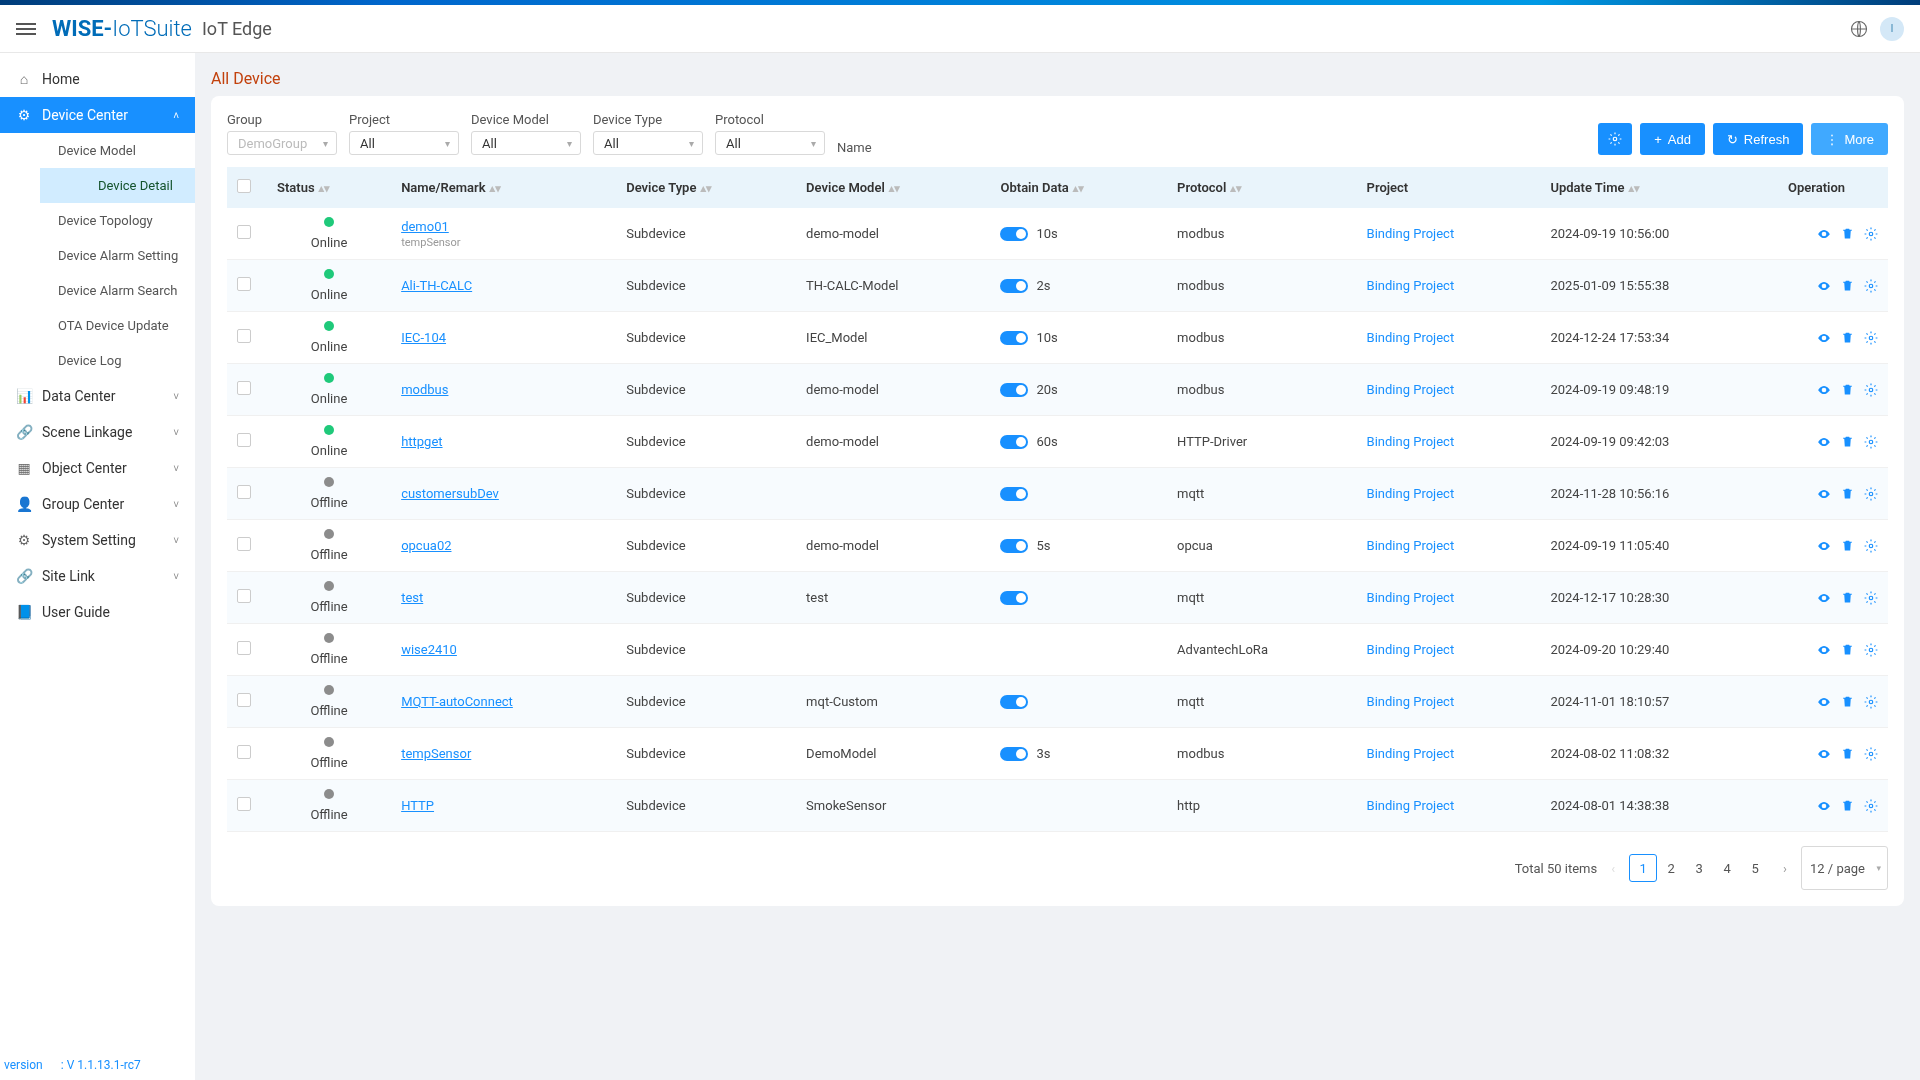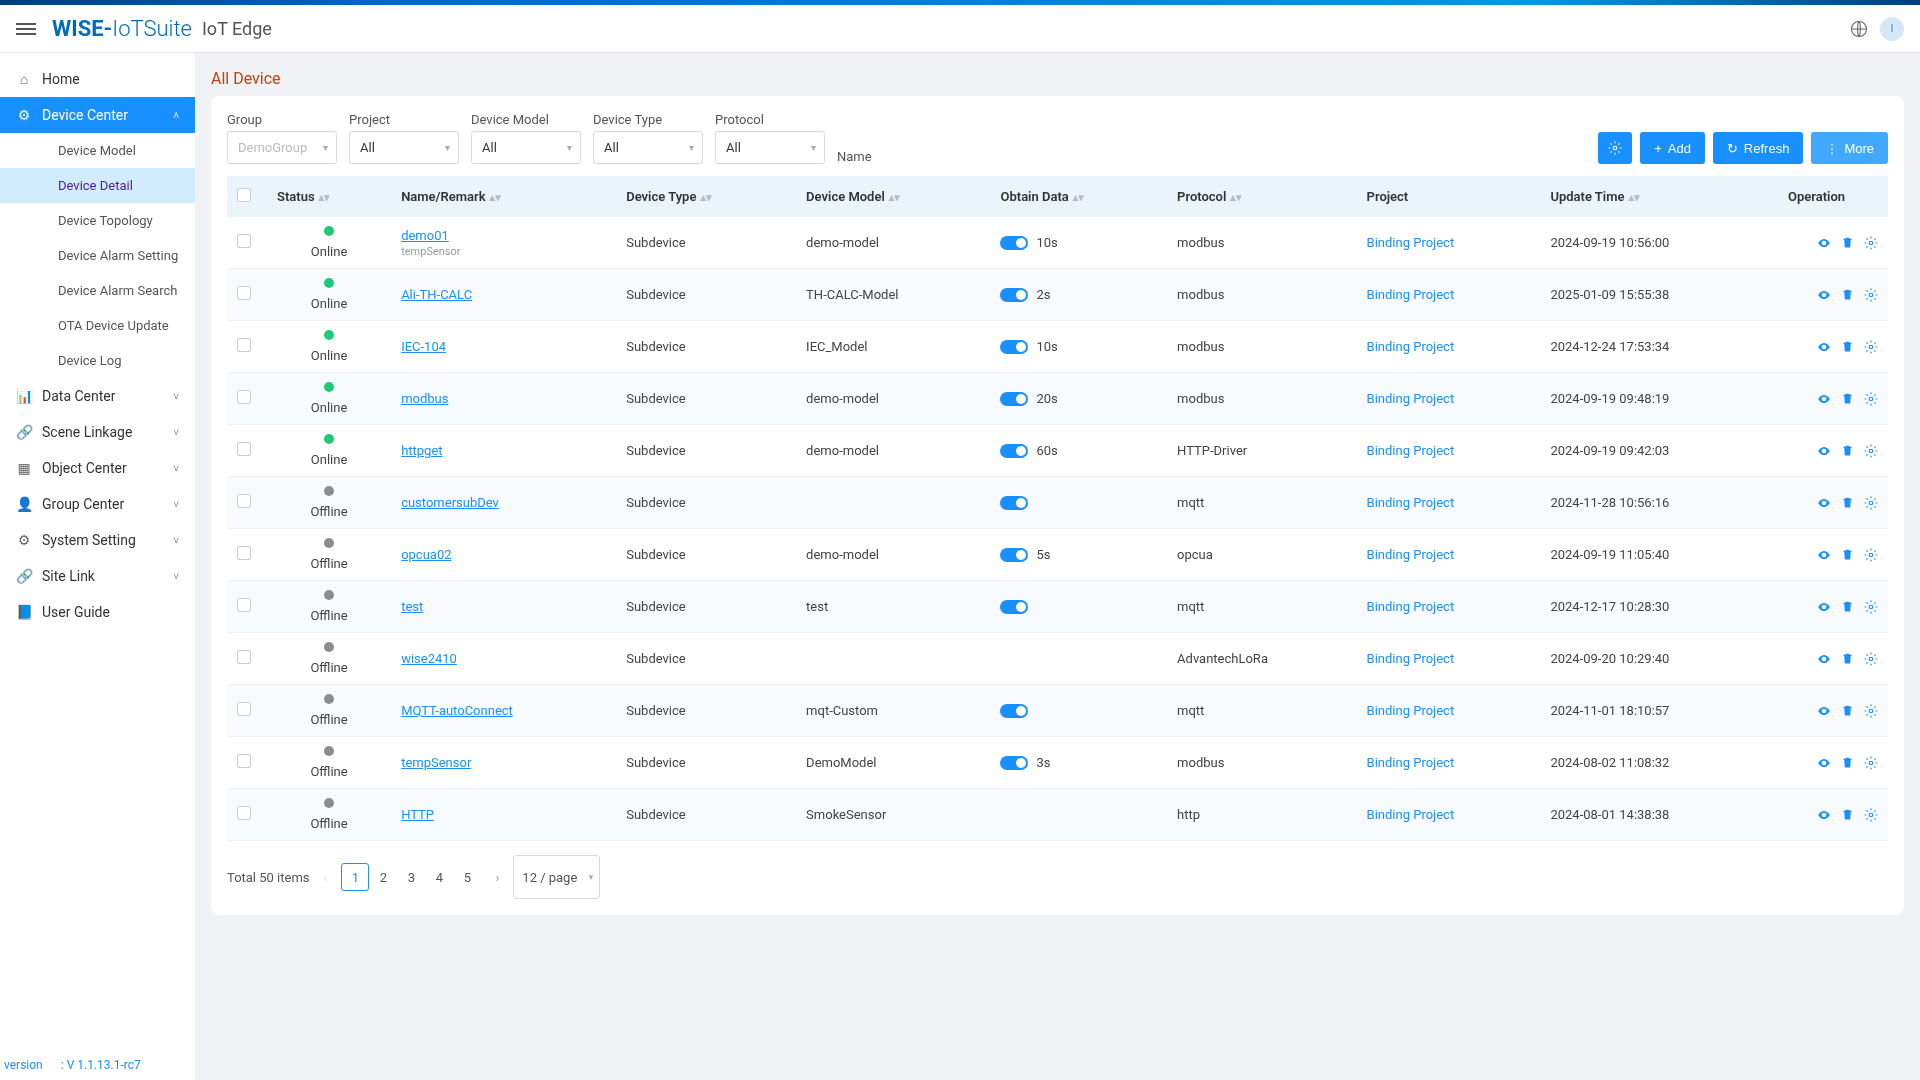--- a/index.html
+++ b/index.html
@@ -18,30 +18,30 @@
 .sidebar { width:195px; background:#fff; display:flex; flex-direction:column; }
 .nav { flex:1; overflow-y:auto; padding-top:8px;}
 .nav-item { display:flex; align-items:center; padding:10px 16px; cursor:pointer; color:#333; gap:10px; position:relative;}
 .nav-item.active-parent { background:#1890ff; color:#fff; }
 .nav-item .chev { margin-left:auto; font-size:10px; color:#888;}
 .nav-item.active-parent .chev { color:#fff;}
 .nav-icon { width:16px; text-align:center; font-size:14px; color:#666;}
 .nav-item.active-parent .nav-icon{ color:#fff;}
 .nav-sub { display:flex; flex-direction:column; }
 .nav-sub-item { padding:10px 16px 10px 58px; font-size:13px; color:#555; cursor:pointer;}
-.nav-sub-item.active { background:#d1ecff; color:#4c1d95; }
+.nav-sub-item.active { background:#d1ecff; color:#14532d;margin-left:40px; }
 .version { padding:8px 4px; font-size:12px; color:#1890ff; }
 .version .vlabel{ color:#1890ff; margin-right:18px;}
 .content { flex:1; padding:16px; overflow:auto; }
 .breadcrumb { font-size:16px; color:#c2410c; margin-bottom:8px;}
 .panel { background:#fff; padding:16px; border-radius:8px; }
 .filters { display:flex; gap:12px; align-items:flex-end; flex-wrap:wrap; margin-bottom:12px;}
 .filter { display:flex; flex-direction:column; gap:4px; }
 .filter label { font-size:13px; color:#555; }
-.select,.search-input{ height:33px; border:1px solid #d9d9d9; border-radius:3px; padding:0 24px 0 10px; font-size:13px; color:#333; background:#fff; position:relative; display:flex; align-items:center; min-width:110px;}
+.select,.search-input{ height:24px; border:1px solid #d9d9d9; border-radius:3px; padding:0 24px 0 10px; font-size:13px; color:#333; background:#fff; position:relative; display:flex; align-items:center; min-width:110px;}
 .select.placeholder{ color:#bbb;}
 .select .caret{ position:absolute; right:8px; color:#aaa; font-size:10px; pointer-events:none;}
 .search-wrap{ position:relative; width:330px;}
 .search-input{ width:100%; padding-right:30px;}
 .search-input::placeholder{ color:#bbb;}
 .search-icon-btn{ position:absolute; right:8px; top:50%; transform:translateY(-50%); color:#666; cursor:pointer; font-size:16px;}
 .action-buttons{ margin-left:auto; display:flex; gap:8px;}
 .btn{ height:32px; padding:0 14px; border:none; border-radius:3px; background:#1890ff; color:#fff; cursor:pointer; display:inline-flex; align-items:center; gap:6px; font-size:13px;}
 .btn.light{ background:#40a9ff;}
 .btn.icon-only{ padding:0 10px;}
@@ -56,21 +56,21 @@
 .status-dot.online{ background:#1fc97a;}
 .status-dot.offline{ background:#8c8c8c;}
 .name-link{ color:#1890ff; text-decoration:underline; cursor:pointer;}
 .remark{ font-size:11px; color:#999; margin-top:2px;}
 .toggle{ width:28px; height:14px; border-radius:8px; background:#1890ff; position:relative; display:inline-block; vertical-align:middle;}
 .toggle::after{ content:""; position:absolute; width:10px; height:10px; border-radius:50%; background:#fff; top:2px; right:2px;}
 .obtain{ display:flex; align-items:center; gap:8px;}
 .proj-link{ color:#1890ff; cursor:pointer;}
 .ops{ display:flex; gap:10px; justify-content:flex-end; color:#1890ff;}
 .ops span{ cursor:pointer; font-size:14px;}
-.pagination{ display:flex; align-items:center; gap:10px; margin-top:14px; font-size:13px; color:#555;}
+.pagination{ display:flex; justify-content:flex-end; align-items:center; gap:10px; margin-top:14px; font-size:13px; color:#555;}
 .pagination .pg{ width:28px; height:28px; display:inline-flex; align-items:center; justify-content:center; border:1px solid transparent; border-radius:3px; cursor:pointer;}
 .pagination .pg.active{ border-color:#1890ff; color:#1890ff;}
 .pagination .nav-arr{ color:#999; cursor:pointer; padding:0 4px;}
 .pagination .nav-arr.disabled{ color:#ddd; cursor:default;}
 .page-size{ height:44px; border:1px solid #d9d9d9; border-radius:3px; padding:0 22px 0 8px; display:inline-flex; align-items:center; position:relative; font-size:13px;}
 .page-size .caret{ position:absolute; right:6px; font-size:9px; color:#aaa;}
 th:first-child, td:first-child{text-align:center; width:40px;}
 th:last-child, td:last-child{text-align:right; width:110px;}
 svg{ display:block;}
 </style>

